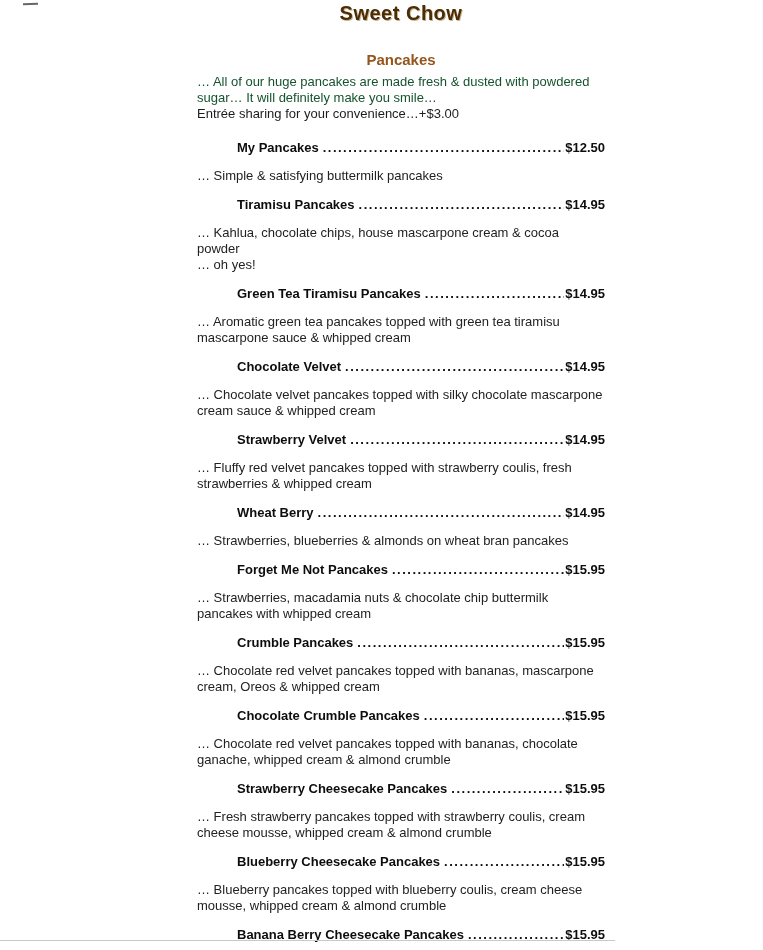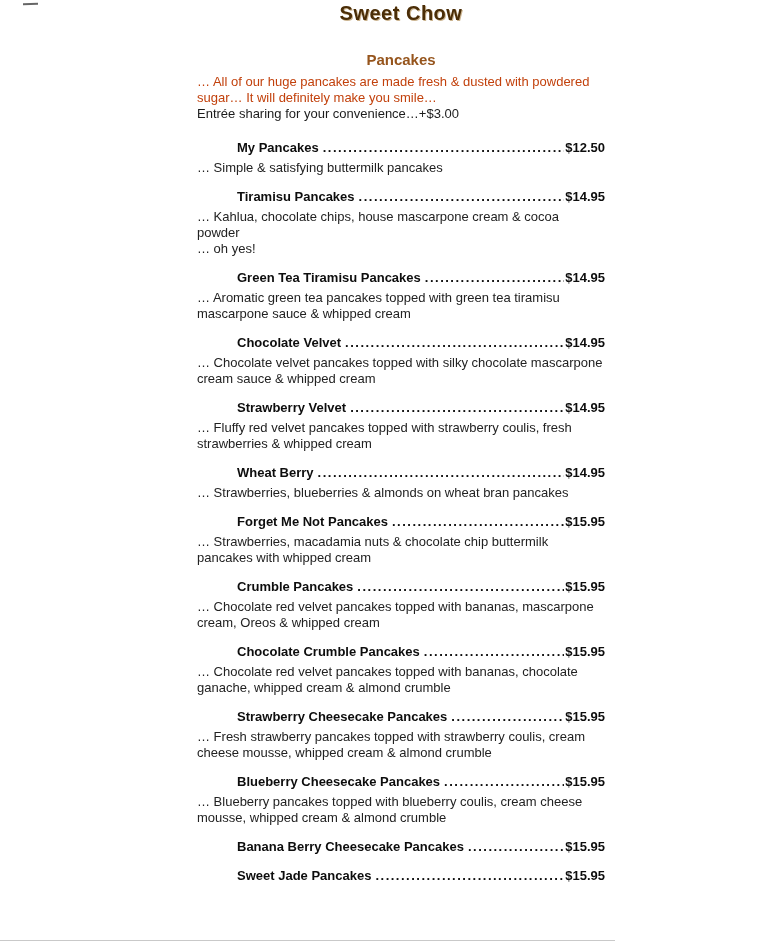--- a/index.html
+++ b/index.html
@@ -42,21 +42,21 @@
     margin: 26px 0 0 0;
     font-size: 15px;
     font-weight: bold;
     color: #96551d;
     text-align: center;
   }
   .intro {
     margin: 6px 0 0 0;
     font-size: 13px;
     line-height: 16px;
-    color: #c2410c;
+    color: #14532d;
   }
   .sharing {
     margin: 0;
     font-size: 13px;
     line-height: 16px;
     color: #1c1c1c;
   }
   .items { margin-top: 18px; }
   .item { margin-bottom: 13px; }
   .item:last-child { margin-bottom: 0; }
@@ -79,21 +79,21 @@
   .leader::after {
     content: "..........................................................................................................................................";
     font-weight: bold;
     letter-spacing: 1.5px;
     color: #0d0d0d;
   }
   .price { white-space: nowrap; }
   .desc {
     font-size: 13px;
     line-height: 16px;
-    margin-top: 4px;
+    margin-top: 12px;
     color: #222;
     white-space: pre-line;
   }
   .watermark {
     position: absolute;
     left: 527px; top: 842px;
     font-size: 28px;
     color: #bfbfbf;
     opacity: 0.75;
     letter-spacing: 1px;

